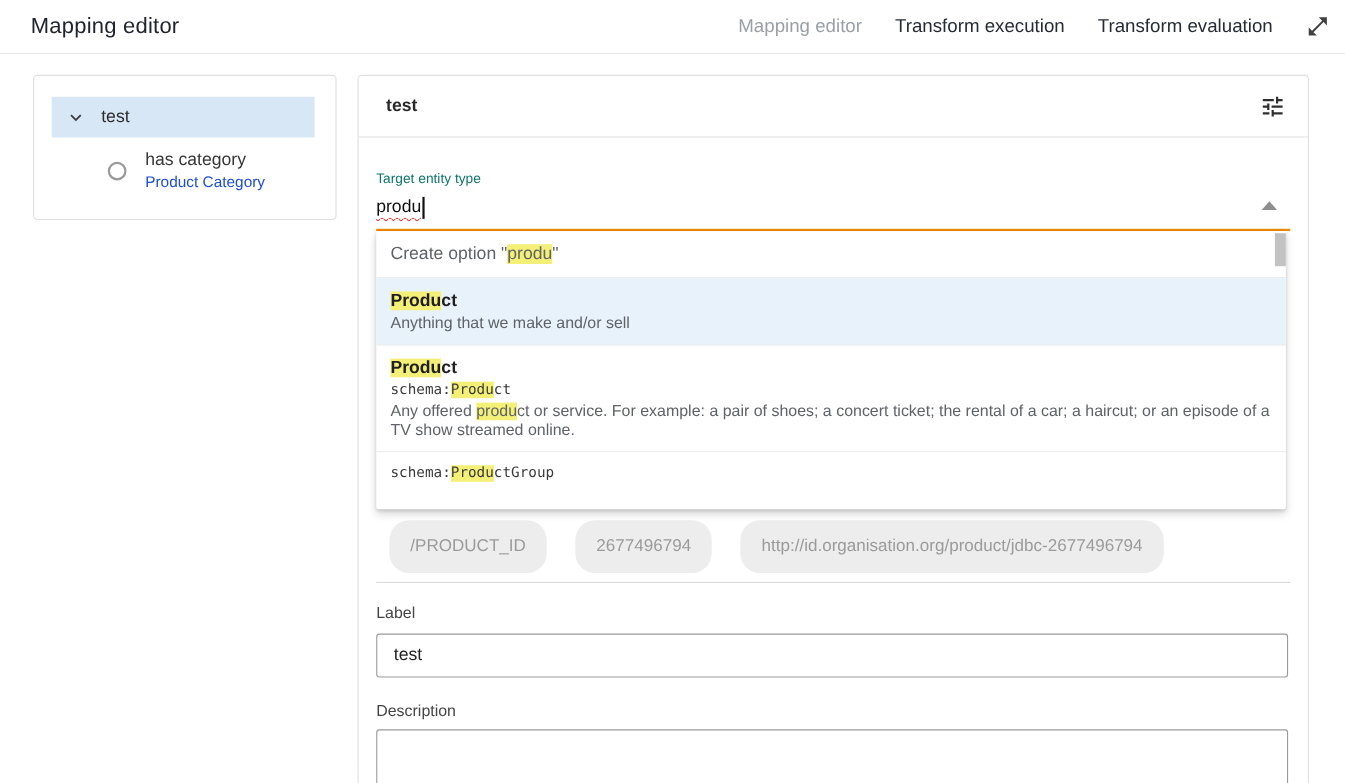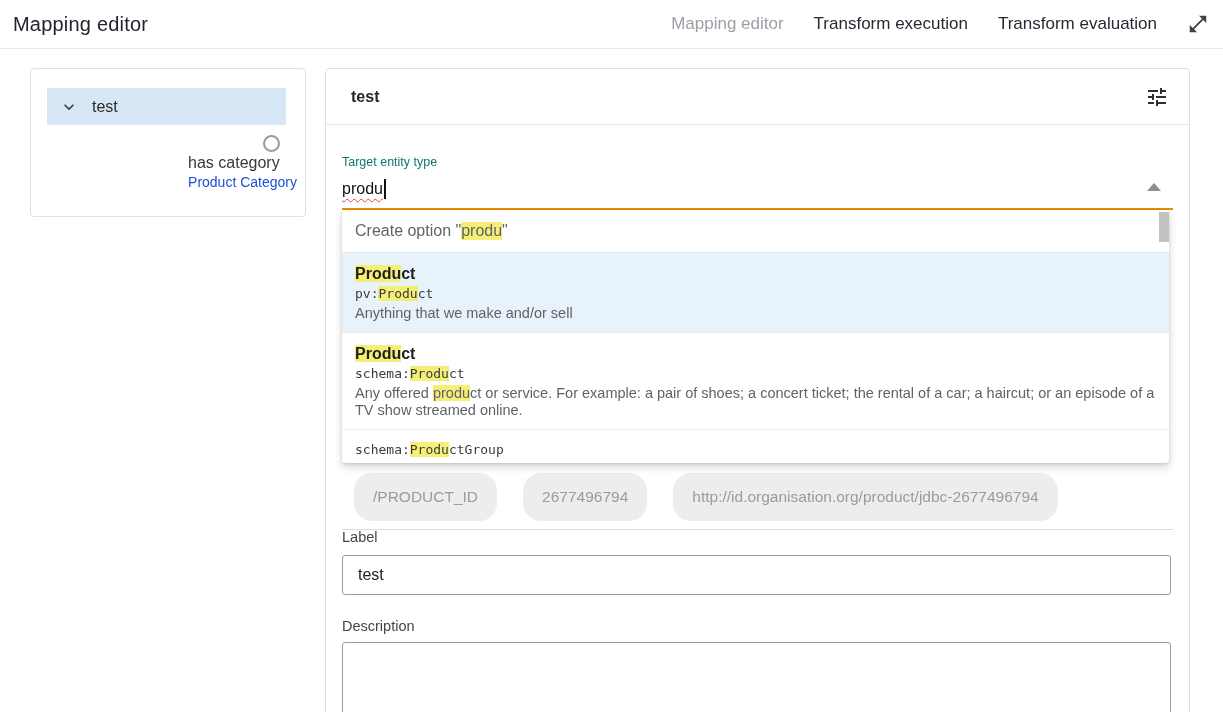--- a/index.html
+++ b/index.html
@@ -4,39 +4,39 @@
 <style>
   * { margin:0; padding:0; box-sizing:border-box; }
   html,body { width:1223px; height:712px; }
   body {
     font-family:"Liberation Sans","DejaVu Sans",sans-serif;
     background:#fff; color:#212121; overflow:hidden; position:relative;
   }
 
   
   .appbar { height:49px; display:flex; align-items:center; justify-content:space-between;
-            padding:0 14px 0 13px; border-bottom:1px solid #e8e8e8; }
+            padding:0 14px 0 28px; border-bottom:1px solid #e8e8e8; }
   .app-title { font-size:20px; color:#20242c; font-weight:400; letter-spacing:.2px; }
   .appbar-nav { display:flex; align-items:center; gap:30px; }
   .nav-tab { font-size:17px; color:#252b33; cursor:pointer; white-space:nowrap; }
   .nav-tab.current { color:#9aa0a6; cursor:default; }
   .icon-btn { display:flex; align-items:center; justify-content:center; cursor:pointer; }
   .icon-btn svg { display:block; }
 
   
   .content { display:flex; align-items:flex-start; gap:19px; padding:19px 0 0 30px; }
 
   
   .tree-card { width:276px; background:#fff; border:1px solid #e0e0e0; border-radius:4px;
                padding:19px 0 24px; }
   .tree-root { margin:0 19px 0 16px; height:37px; background:#d8e7f5; display:flex;
                align-items:center; padding:0 10px 0 12px; cursor:pointer; }
   .chevron { width:20px; height:20px; margin-right:13px; flex:none; }
   .tree-root-label { font-size:16px; color:#2b2b2b; }
-  .tree-child { display:flex; align-items:flex-end; padding:10px 8px 0 67px; cursor:pointer;flex-direction:column; }
+  .tree-child { display:flex; align-items:center; padding:10px 8px 0 67px; cursor:pointer; }
   .radio { width:17px; height:17px; border:2px solid #9a9a9a; border-radius:50%;
            margin-right:17px; flex:none; background:#fff; }
   .tree-child-title { font-size:16px; color:#373737; line-height:21px; }
   .tree-child-sub { font-size:14px; color:#1d4ed8; line-height:19px; }
 
   
   .editor-card { width:865px; height:700px; background:#fff; border:1px solid #e0e0e0;
                  border-radius:4px 4px 0 0; }
   .editor-header { height:56px; display:flex; align-items:center; justify-content:space-between;
                    padding:0 20px 0 25px; border-bottom:1px solid #e4e4e4; }
@@ -71,21 +71,21 @@
               color:#3a3a3a; line-height:18px; margin-top:1px; }
   .dd-desc { font-size:14.5px; color:#5f6368; line-height:17.5px; margin-top:2px; max-width:800px; }
 
   
   .chips-field { margin-top:10px; padding:0 0 8px 12px; border-bottom:1px solid #dadada;
                  display:flex; align-items:center; gap:26px; }
   .chip { height:48px; display:flex; align-items:center; padding:0 19px; background:#ededed;
           border-radius:18px; font-size:15.5px; color:#9b9b9b; white-space:nowrap; }
 
   .field-label { font-size:14.5px; line-height:15px; color:#454545; }
-  .label-field-label { }
+  .label-field-label { margin-top:21px; }
   .desc-field-label { margin-top:24px; }
   .text-input { margin-top:10px; display:block; width:829px; height:40px;
                 border:1px solid #9b9b9b; border-radius:3px; padding:0 15px; font-size:16px;
                 color:#212121; font-family:inherit; background:#fff; outline:none; }
   .textarea { margin-top:8px; display:block; width:829px; height:120px;
               border:1px solid #9b9b9b; border-radius:3px; padding:10px 15px; font-size:16px;
               color:#212121; font-family:inherit; background:#fff; resize:none; outline:none; }
 </style>
 </head>
 <body>
@@ -147,21 +147,20 @@
           <span class="caret"></span>
         <span class="caret-up"></span>
       </div>
       <div class="select-underline" style="background:#ED8B00"></div>
 
       <div class="dropdown">
         <div class="dd-create"><span>Create option "</span><span class="hl">produ</span><span>"</span></div>
 
         <div class="dd-option selected">
           <div class="dd-name"><span class="hl">Produ</span><span>ct</span></div>
-          <div class="dd-curie"><span>pv:</span><span class="hl">Produ</span><span>ct</span></div>
           <div class="dd-desc">Anything that we make and/or sell</div>
         </div>
 
         <div class="dd-option">
           <div class="dd-name"><span class="hl">Produ</span><span>ct</span></div>
           <div class="dd-curie"><span>schema:</span><span class="hl">Produ</span><span>ct</span></div>
           <div class="dd-desc"><span>Any offered </span><span class="hl">produ</span><span>ct or service. For example: a pair of shoes; a concert ticket; the rental of a car; a haircut; or an episode of a TV show streamed online.</span></div>
         </div>
 
         <div class="dd-option" style="border-bottom:none">

